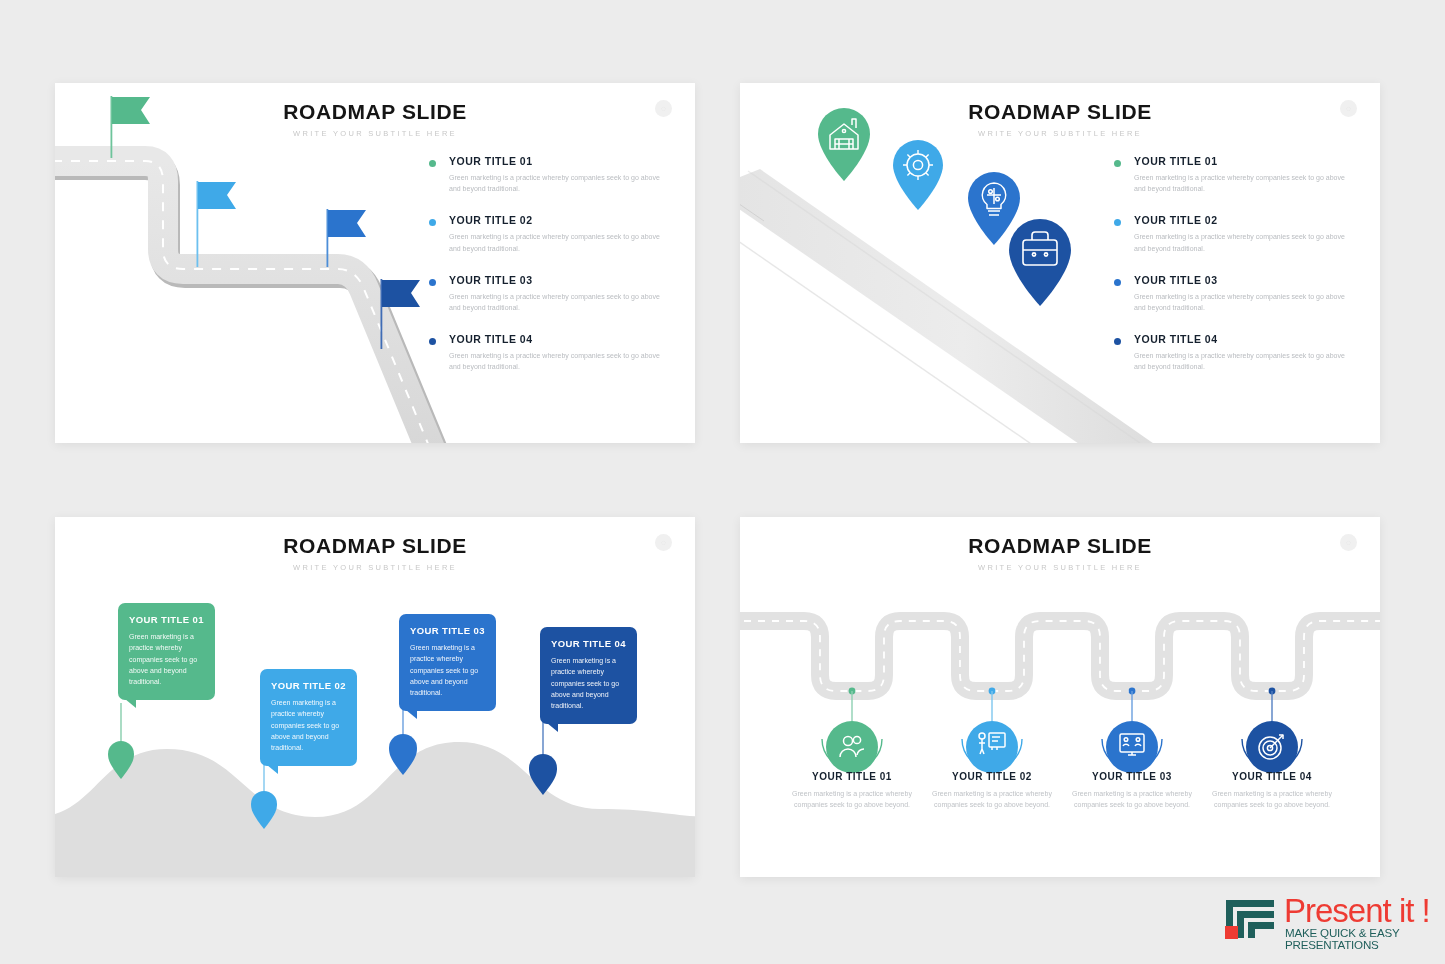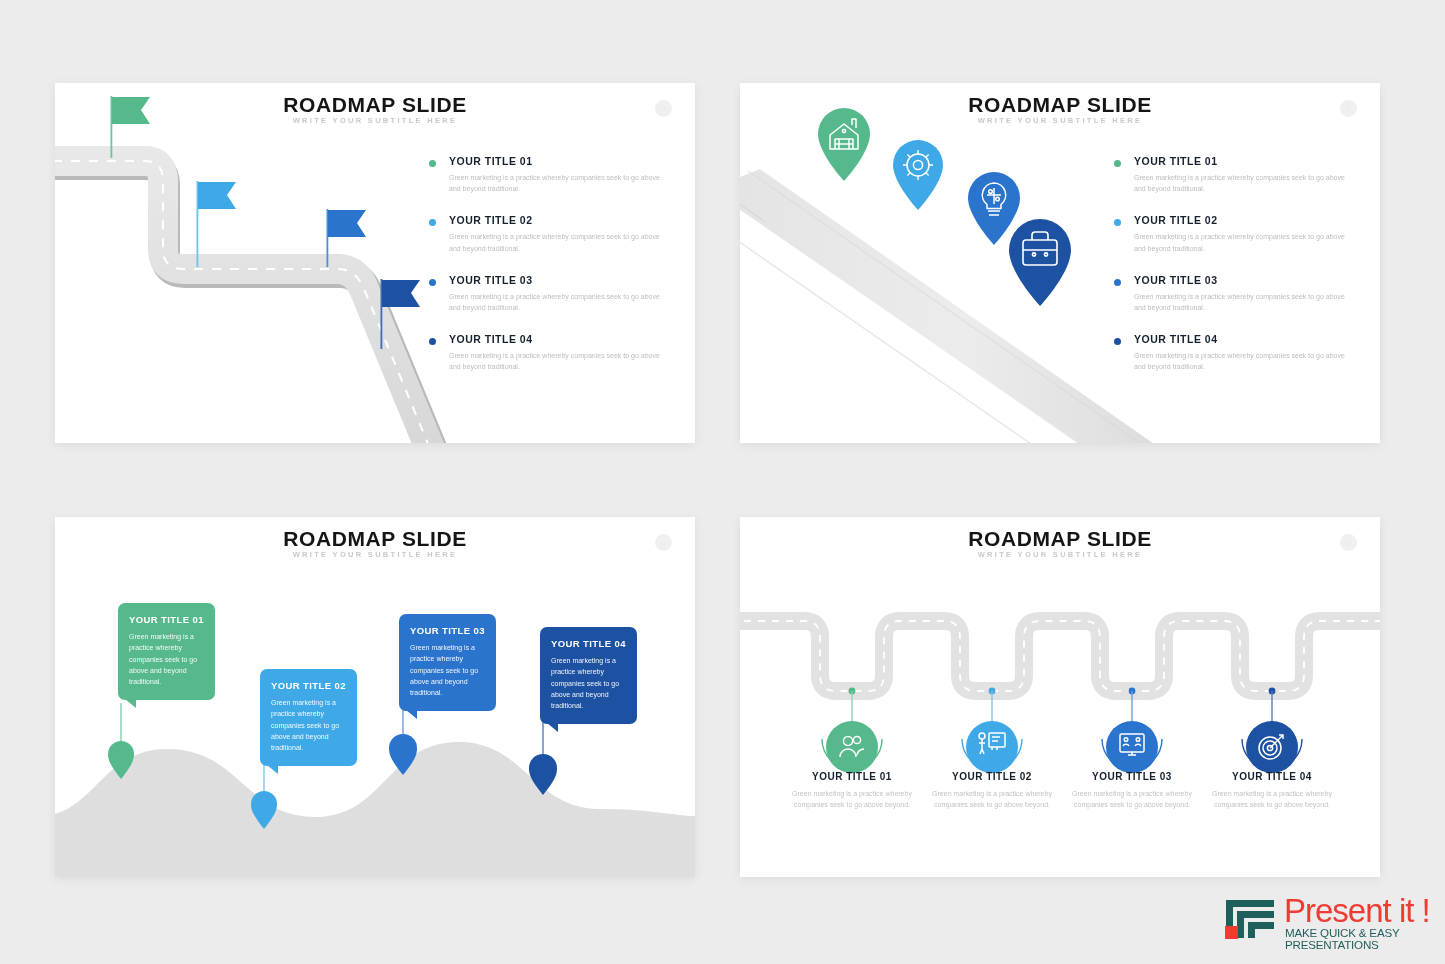--- a/index.html
+++ b/index.html
@@ -15,28 +15,28 @@
     position: absolute;
     background: #ffffff;
     box-shadow: 0 2px 10px rgba(0,0,0,0.07);
     overflow: hidden;
   }
   #slide-1 { left: 55px;  top: 83px;  width: 640px; height: 360px; }
   #slide-2 { left: 740px; top: 83px;  width: 640px; height: 360px; }
   #slide-3 { left: 55px;  top: 517px; width: 640px; height: 360px; }
   #slide-4 { left: 740px; top: 517px; width: 640px; height: 360px; }
 
-  .slide-head { position: absolute; left: 0; top: 10px; width: 100%; text-align: center; }
+  .slide-head { position: absolute; left: 0; top: 17px; width: 100%; text-align: center; }
   .slide-title {
     font-size: 21px; font-weight: bold; letter-spacing: 0.6px;
     color: #151515; line-height: 1.1;
   }
   .slide-sub {
     font-size: 7.5px; letter-spacing: 2.3px; color: #c8c8c8;
-    font-weight: bold;
+    margin-top: 6px; font-weight: normal;
   }
   .corner-mark {
     position: absolute; right: 23px; top: 17px;
     width: 17px; height: 17px; border-radius: 50%;
     background: #f0f0f0; color: #dedede;
     font-size: 8px; line-height: 17px; text-align: center;
   }
 
   
   .bullet-list { position: absolute; right: 18px; top: 72px; width: 250px; }

